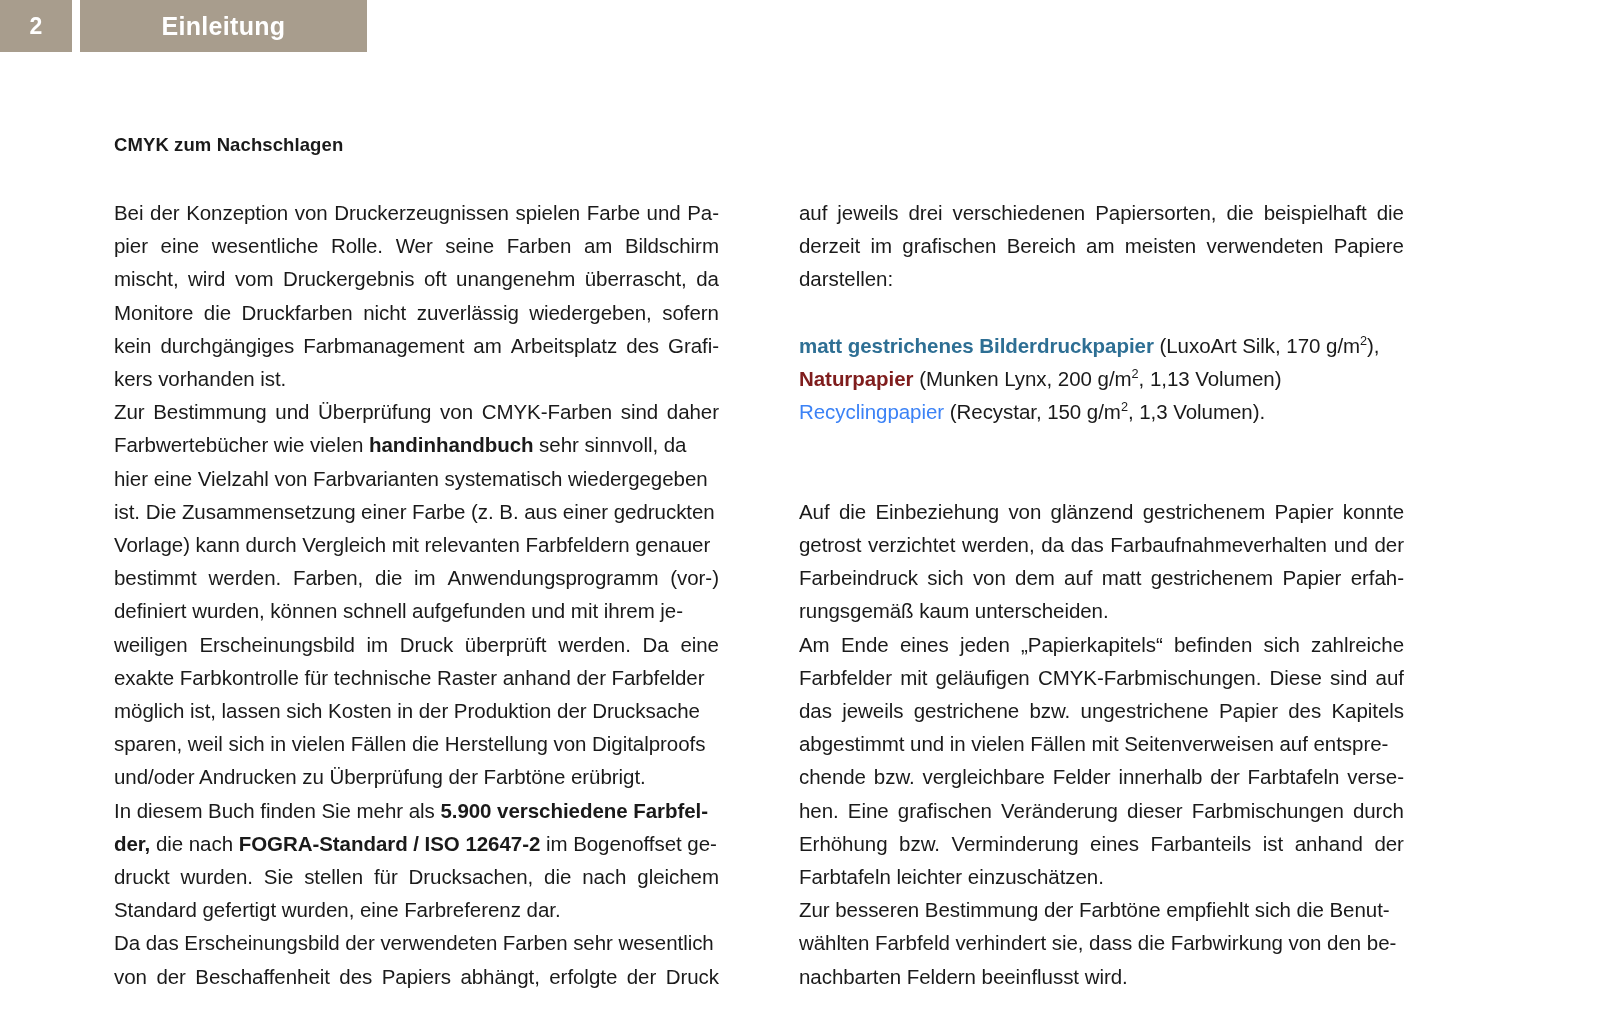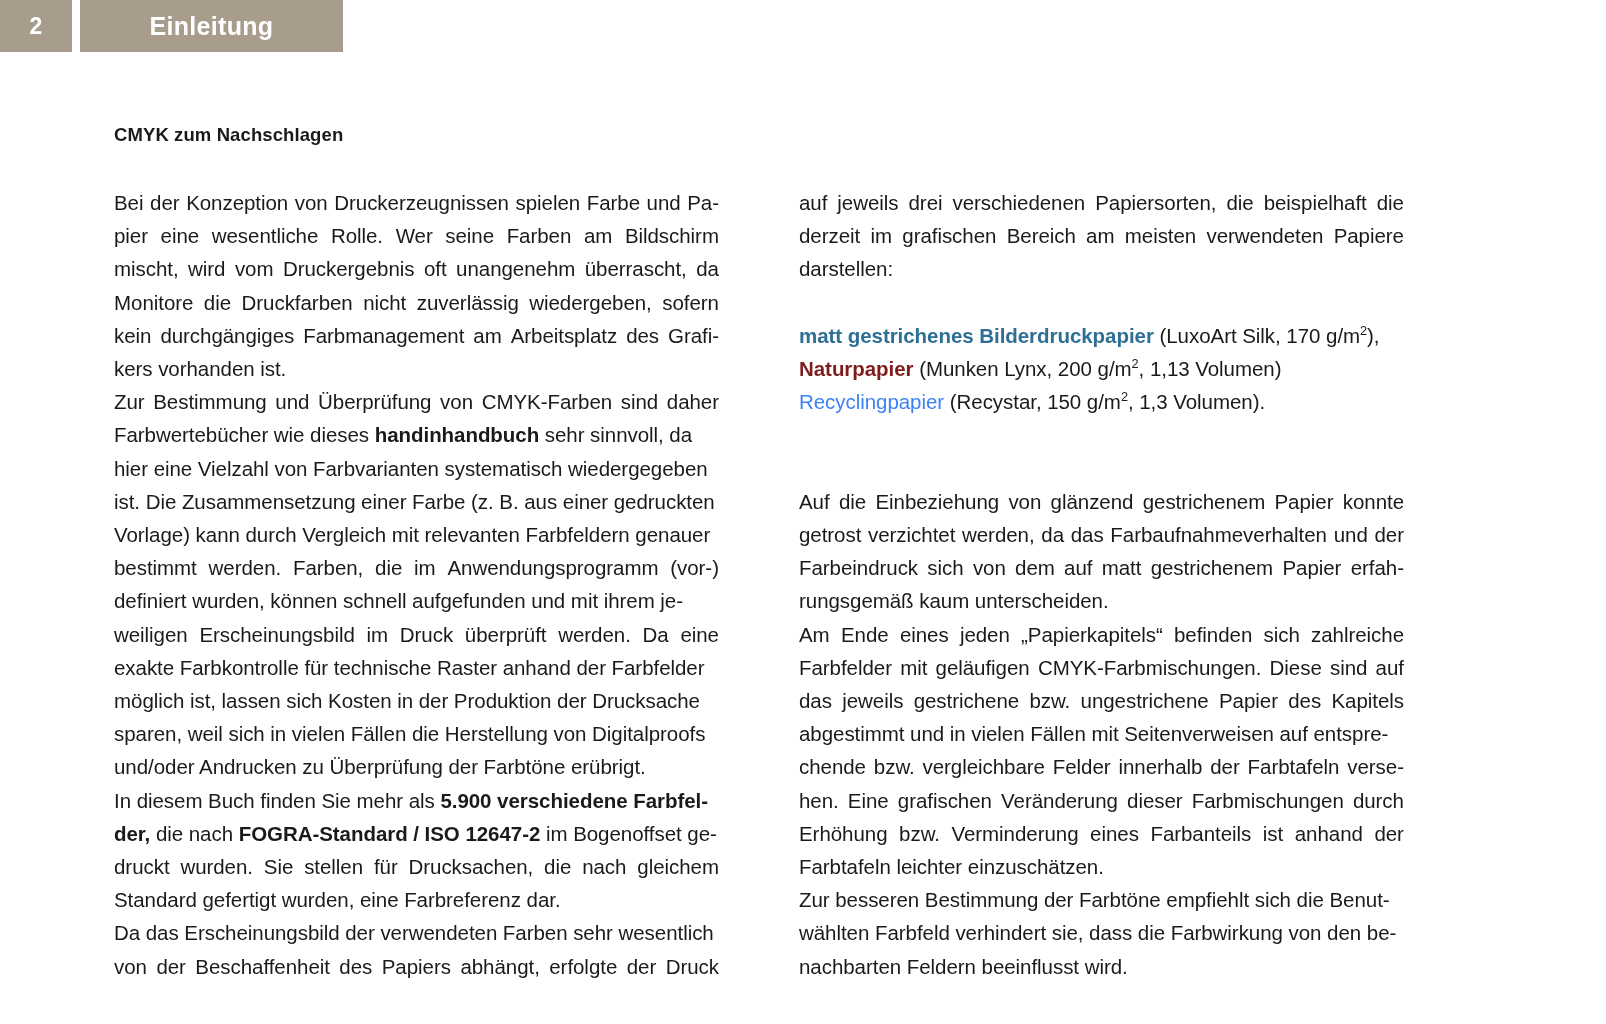--- a/index.html
+++ b/index.html
@@ -39,39 +39,39 @@
     font-weight: 700;
     letter-spacing: .2px;
     line-height: 1;
     font-stretch: condensed;
   }
   .head-gap {
     width: 8px;
     background: #ffffff;
   }
   .head-title-box {
-    width: 263px;
+    width: 287px;
     background: #a89d8d;
     display: flex;
     align-items: center;
     justify-content: center;
   }
   .head-title {
     color: #ffffff;
     font-size: 25px;
     font-weight: 700;
     letter-spacing: .3px;
     line-height: 1;
     font-stretch: condensed;
   }
 
   
   .page-body {
     position: absolute;
-    top: 124px;
+    top: 134px;
     left: 114px;
     width: 1290px;
   }
 
   .section-title {
     font-size: 18.5px;
     font-weight: 700;
     letter-spacing: .1px;
     margin: 0 0 40px 0;
     font-stretch: condensed;
@@ -198,21 +198,21 @@
         <span class="ln just">
             <span class="w">Zur</span>
             <span class="w">Bestimmung</span>
             <span class="w">und</span>
             <span class="w">Überprüfung</span>
             <span class="w">von</span>
             <span class="w">CMYK-Farben</span>
             <span class="w">sind</span>
             <span class="w">daher</span>
           </span>
-        <span class="ln"><span>Farbwertebücher wie dieses </span><b>handinhandbuch</b><span> sehr sinnvoll, da</span></span>
+        <span class="ln"><span>Farbwertebücher wie vielen </span><b>handinhandbuch</b><span> sehr sinnvoll, da</span></span>
         <span class="ln">hier eine Vielzahl von Farbvarianten systematisch wiedergegeben</span>
         <span class="ln">ist. Die Zusammensetzung einer Farbe (z. B. aus einer gedruckten</span>
         <span class="ln">Vorlage) kann durch Vergleich mit relevanten Farbfeldern genauer</span>
         <span class="ln just">
             <span class="w">bestimmt</span>
             <span class="w">werden.</span>
             <span class="w">Farben,</span>
             <span class="w">die</span>
             <span class="w">im</span>
             <span class="w">Anwendungsprogramm</span>

